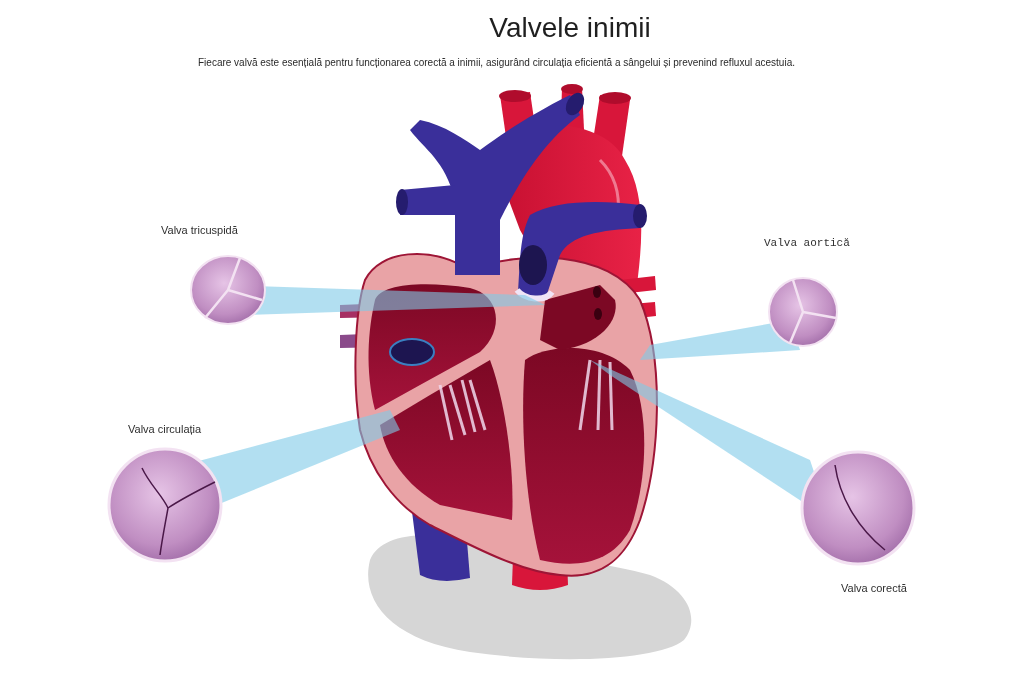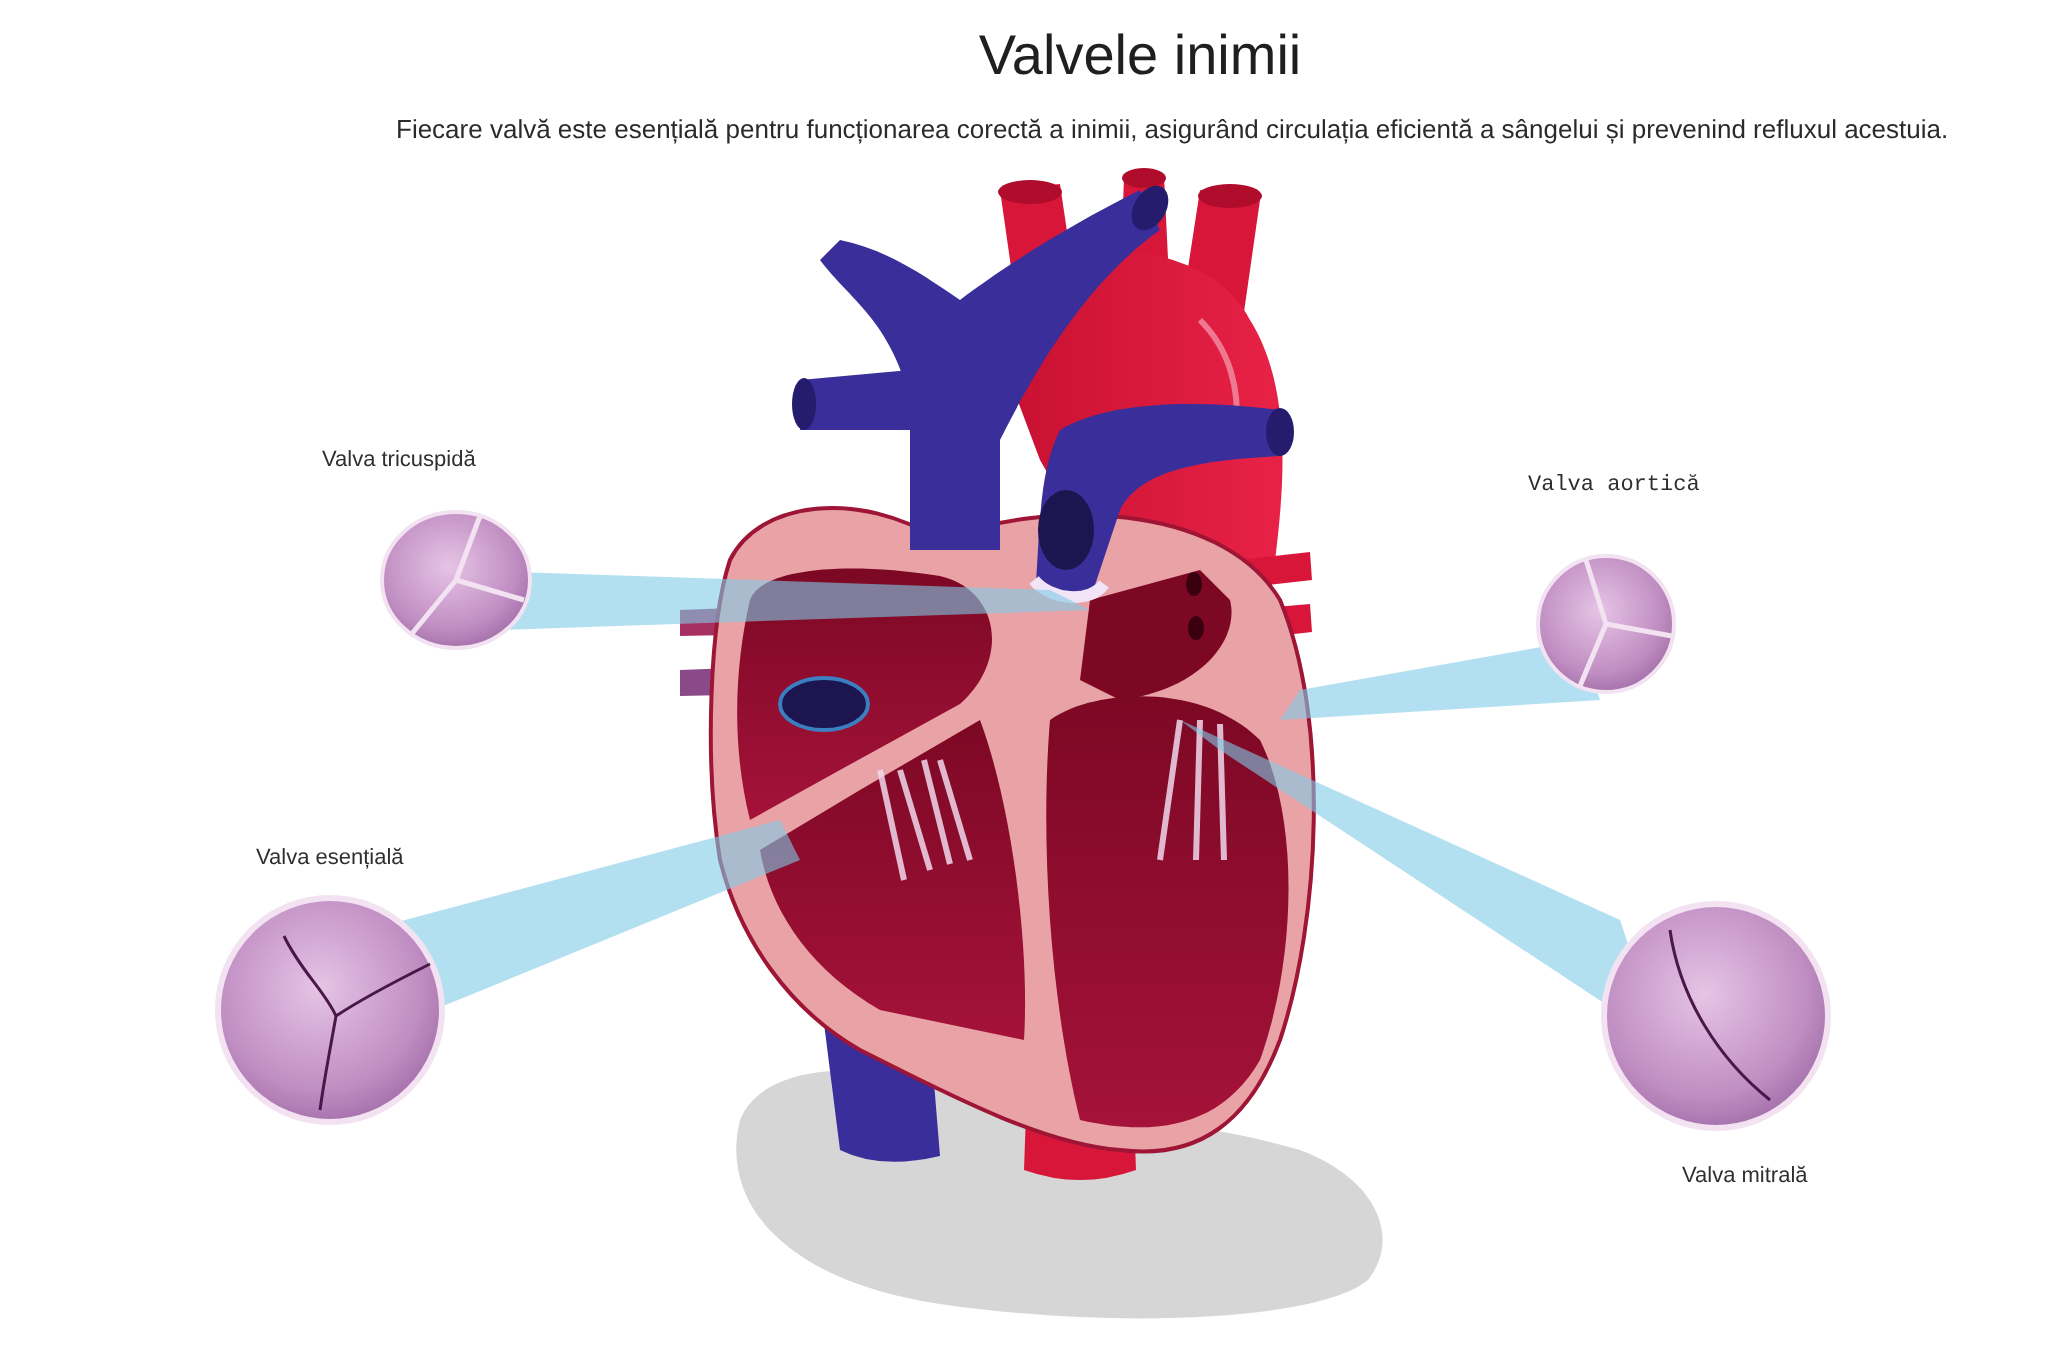--- a/index.html
+++ b/index.html
@@ -1,33 +1,33 @@
 <!DOCTYPE html>
 <html><head>
 <meta charset="utf-8">
 <style>
   html, body { margin: 0; padding: 0; background: #ffffff; }
   body { width: 1024px; height: 683px; position: relative; overflow: hidden;
          font-family: "Liberation Sans", "DejaVu Sans", sans-serif; color: #222; }
   .title { position: absolute; left: 0; width: 1024px; top: 12px; text-align: center;
            font-size: 28px; font-weight: 400; color: #1f1f1f; padding-left: 116px; box-sizing: border-box; }
-  .subtitle { position: absolute; left: 198px; top: 57px; font-size: 13px; color: #2a2a2a; white-space: nowrap; }
+  .subtitle { position: absolute; left: 198px; top: 57px; font-size: 10px; color: #2a2a2a; white-space: nowrap; }
   .label { position: absolute; font-size: 11px; color: #2f2f2f; white-space: nowrap; }
   svg.art { position: absolute; left: 0; top: 0; }
 </style>
 </head>
 <body>
 
 <div class="title">Valvele inimii</div>
 <div class="subtitle">Fiecare valvă este esențială pentru funcționarea corectă a inimii, asigurând circulația eficientă a sângelui și prevenind refluxul acestuia.</div>
 
 <div class="label" style="left:161px;top:224px;">Valva tricuspidă</div>
 <div class="label" style="left:764px;top:237px;font-family:Liberation Mono, monospace;">Valva aortică</div>
-<div class="label" style="left:128px;top:423px;">Valva esențială</div>
-<div class="label" style="left:841px;top:582px;">Valva mitrală</div>
+<div class="label" style="left:128px;top:423px;">Valva circulația</div>
+<div class="label" style="left:841px;top:582px;">Valva corectă</div>
 
 <svg class="art" width="1024" height="683" viewBox="0 0 1024 683">
   <defs>
     <radialGradient id="valveGrad" cx="45%" cy="40%" r="65%">
       <stop offset="0%" stop-color="#e6c4e6"></stop>
       <stop offset="70%" stop-color="#c08ec2"></stop>
       <stop offset="100%" stop-color="#9f6aa6"></stop>
     </radialGradient>
     <linearGradient id="chamberGrad" x1="0" y1="0" x2="0" y2="1">
       <stop offset="0%" stop-color="#7c0824"></stop>

